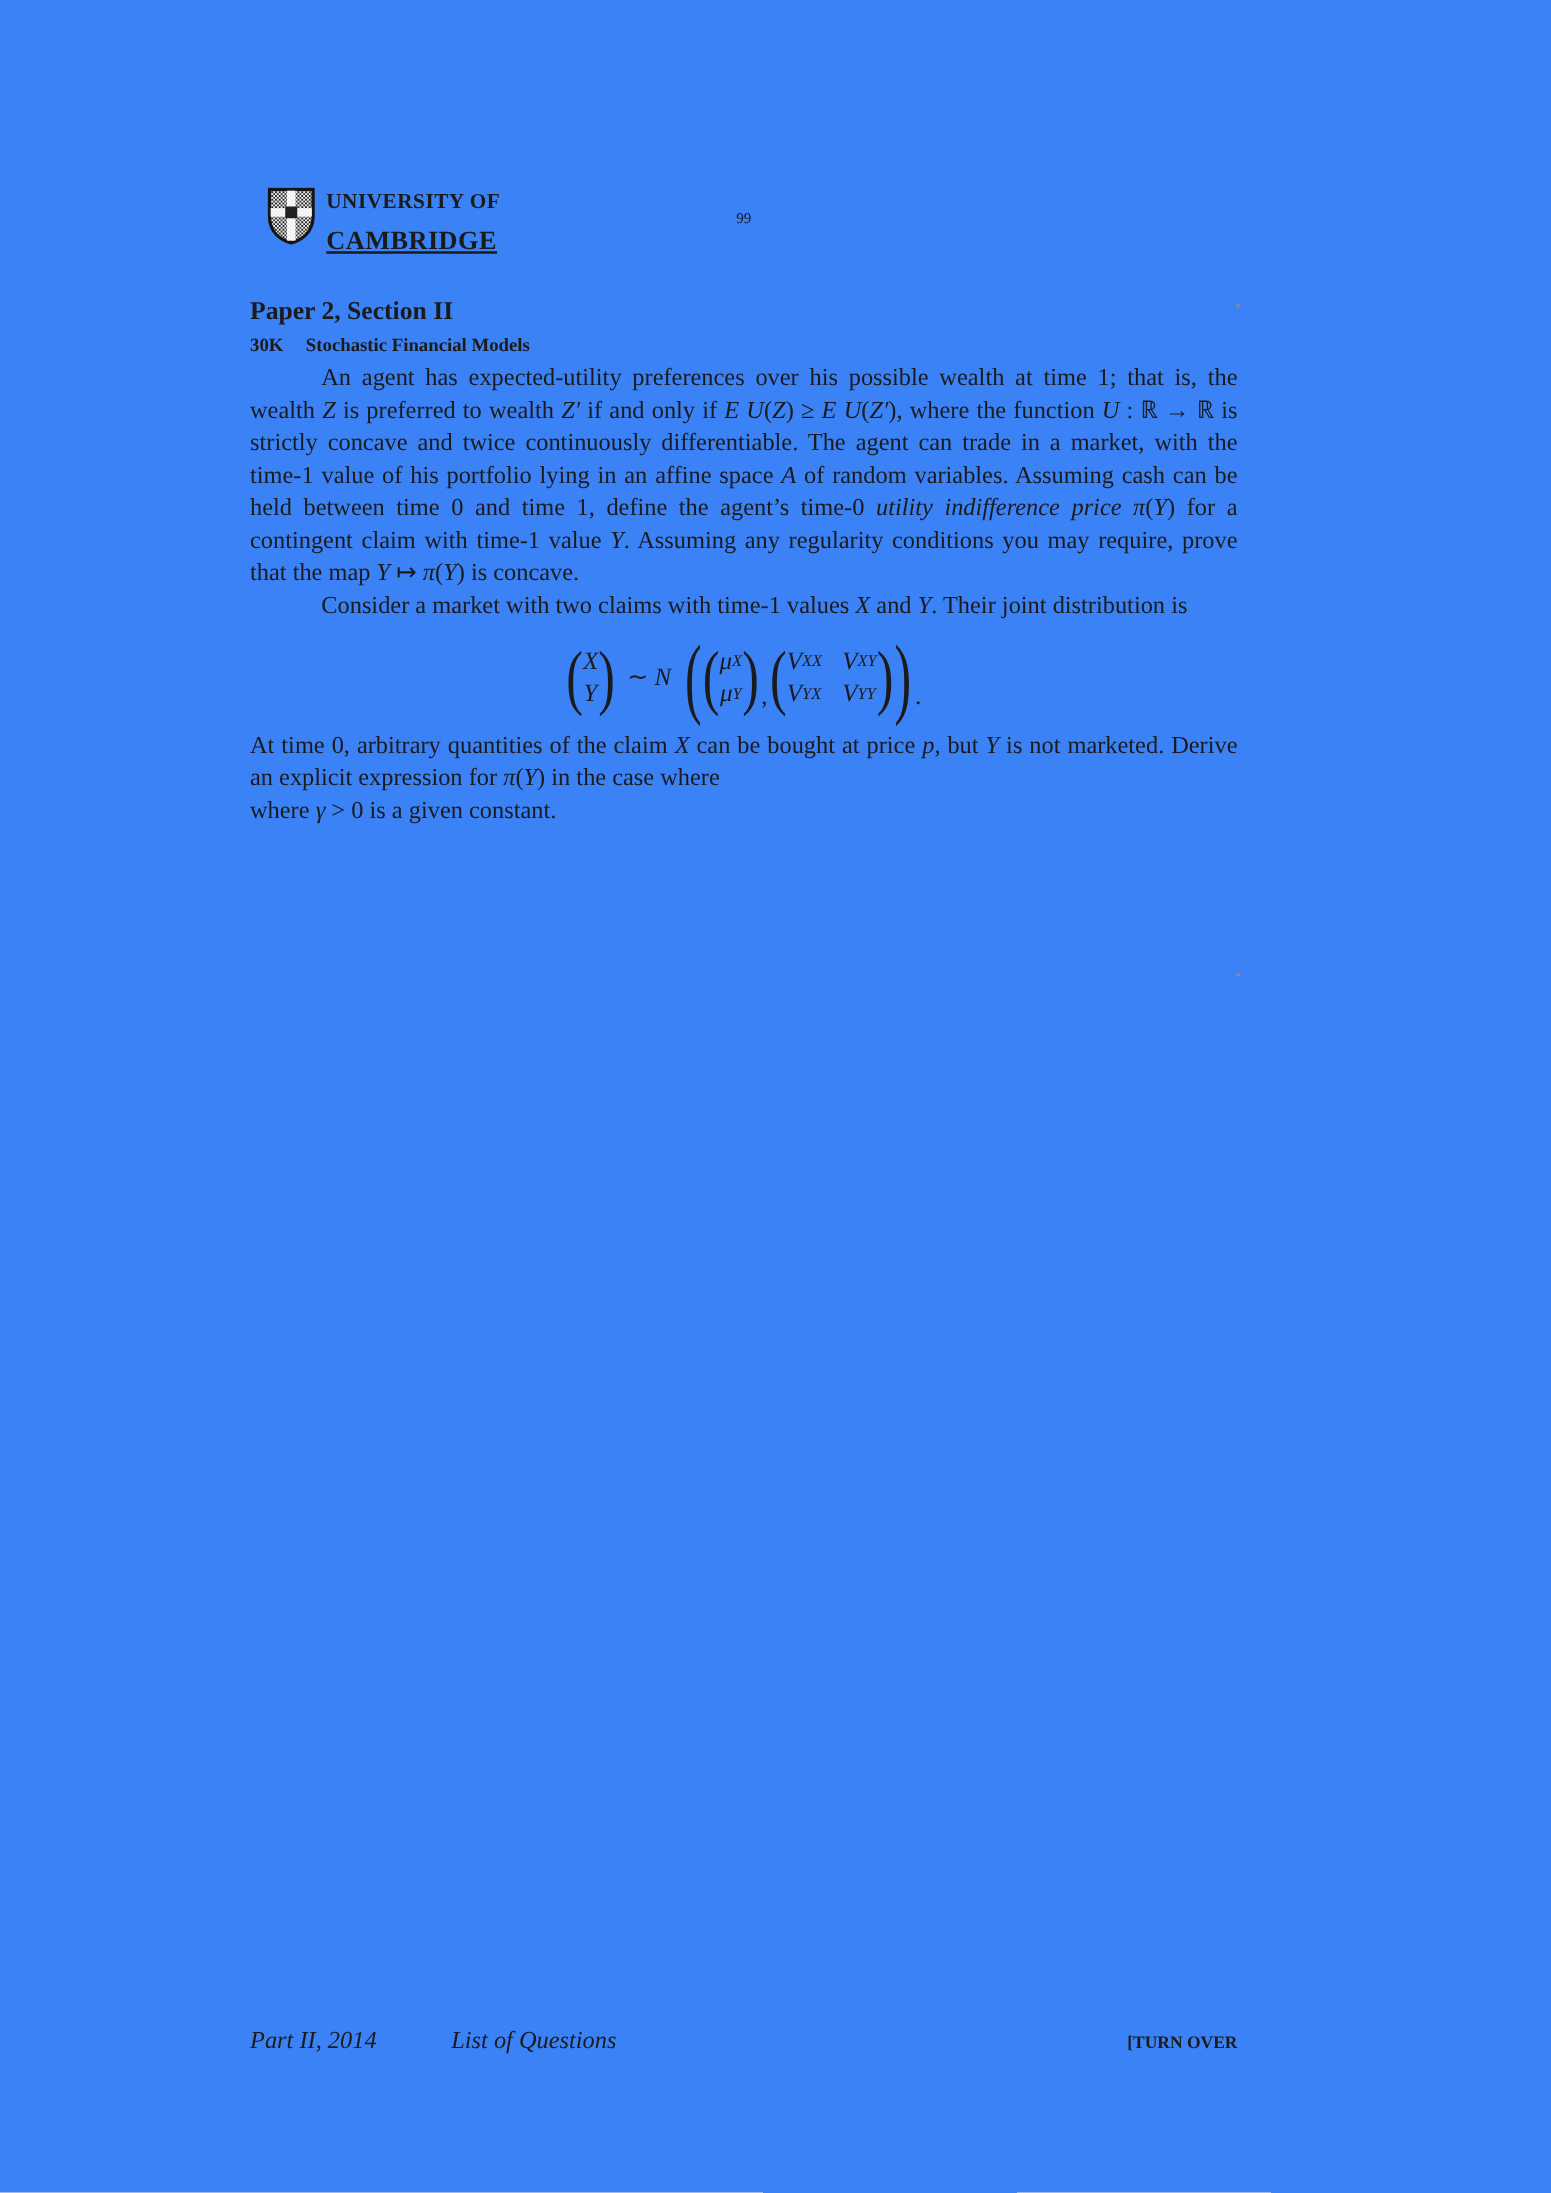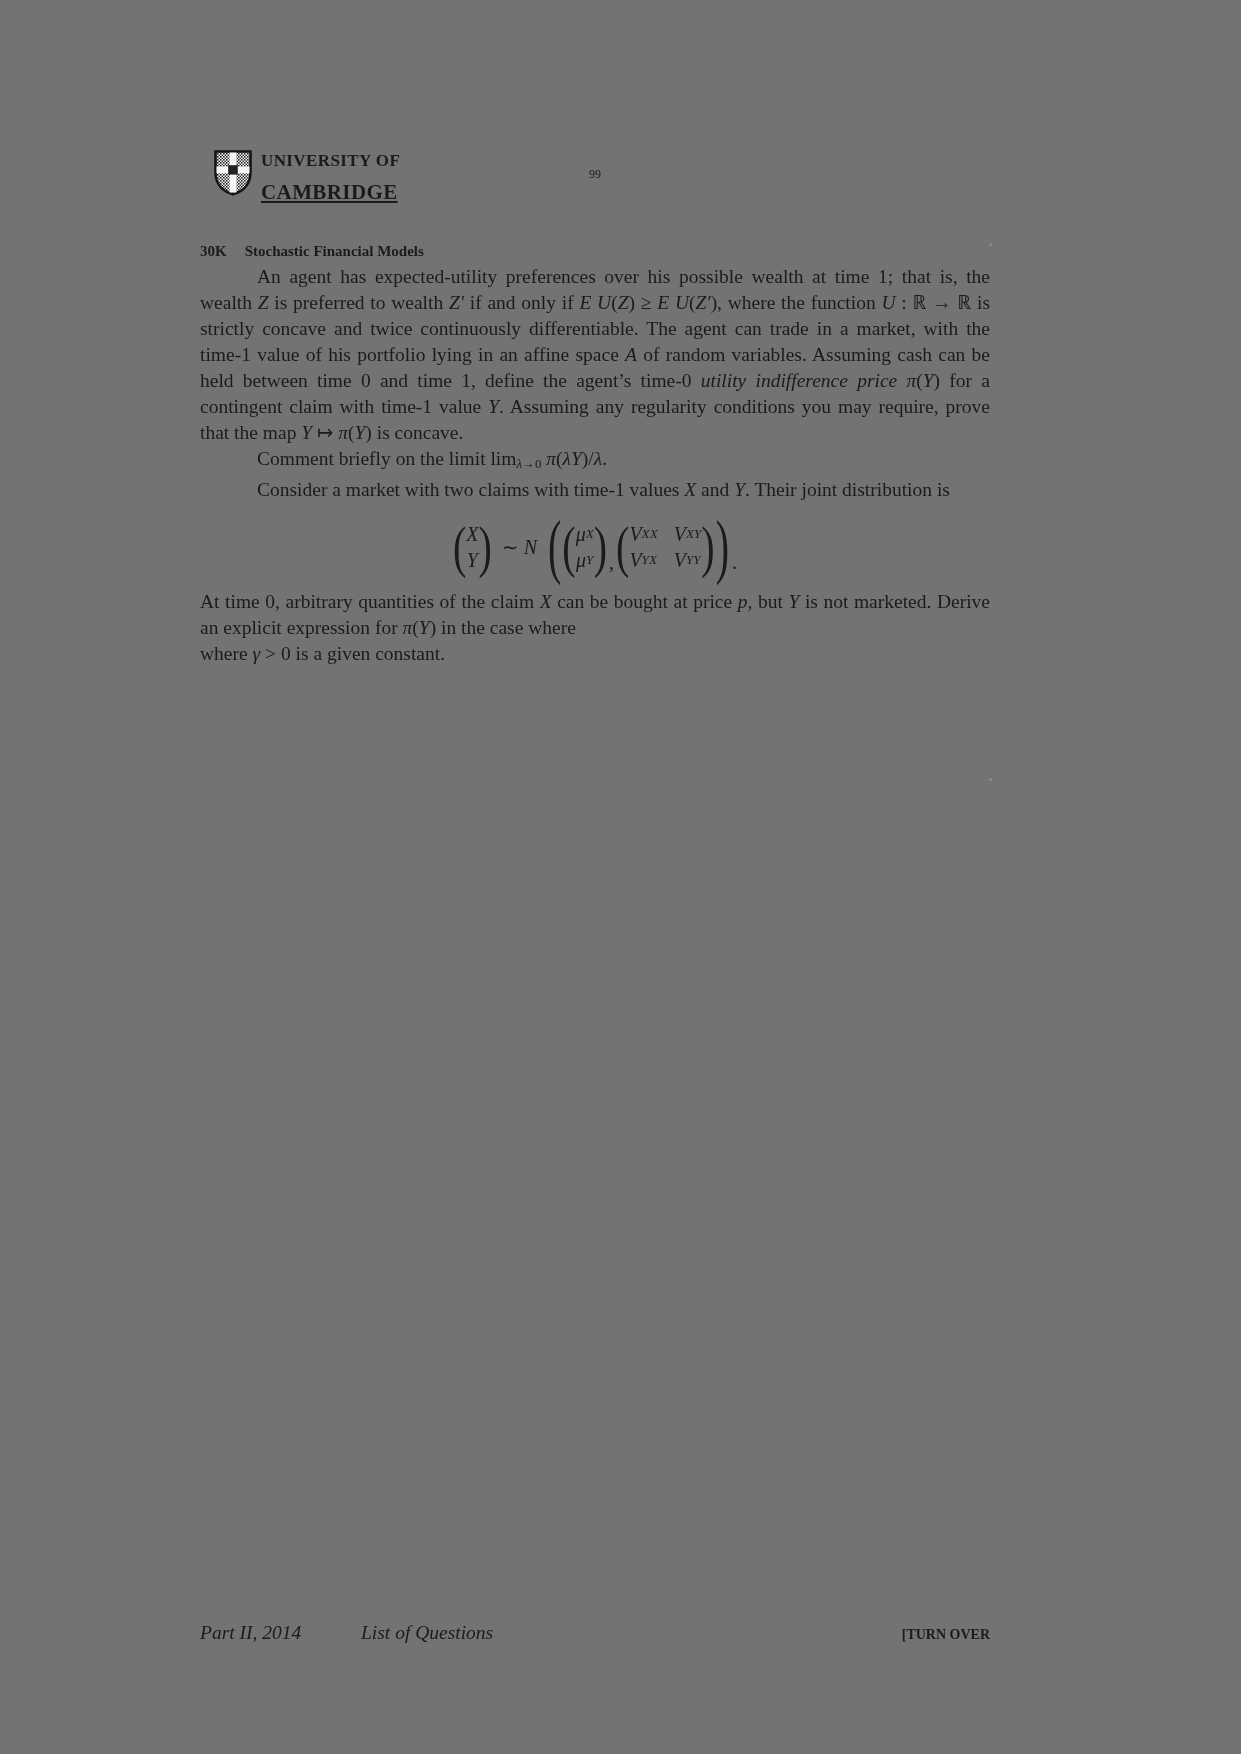--- a/index.html
+++ b/index.html
@@ -1,18 +1,18 @@
 <!DOCTYPE html>
 <html><head>
 <meta charset="utf-8">
 <style>
   html,body{margin:0;padding:0;background:#e8e8e8;}
   .page{
     position:relative; width:1241px; height:1754px; margin:0 auto;
-    background:#737373; overflow:hidden;
+    background:#3b82f6; overflow:hidden;
     font-family:"Liberation Serif", serif; color:#1b1b1b;
   }
   
   .logo-block{position:absolute; left:214px; top:150px; display:flex; align-items:flex-start; gap:9px;}
   .wordmark{display:flex; flex-direction:column; line-height:1; padding-top:2px;}
   .wordmark .l1{font-weight:bold; font-size:17px; letter-spacing:0.4px;}
   .wordmark .l2{font-weight:bold; font-size:21px; letter-spacing:0.4px; margin-top:13px;text-decoration:underline;}
   .page-number{position:absolute; left:200px; top:167px; width:790px; text-align:center; font-size:12px;}
   
   .content{position:absolute; left:200px; top:236px; width:790px; font-size:19.5px; line-height:26px;}
@@ -80,28 +80,28 @@
     <span class="wordmark">
       <span class="l1">UNIVERSITY OF</span>
       <span class="l2">CAMBRIDGE</span>
     </span>
   </div>
 
   <div class="page-number">99</div>
 
   <div class="content">
 
+    <div class="sec-head">Paper 2, Section II</div>
 
     <div class="q-head">
       <span class="code">30K</span><span>Stochastic Financial Models</span>
     </div>
 
     <p class="body indent p1"><span class="sg-r">An agent has expected-utility preferences over his possible wealth at time 1; that is, the wealth </span><span class="sg-m">Z</span><span class="sg-r"> is preferred to wealth </span><span class="sg-m">Z′</span><span class="sg-r"> if and only if </span><span class="sg-m">E U</span><span class="sg-r">(</span><span class="sg-m">Z</span><span class="sg-r">) ≥ </span><span class="sg-m">E U</span><span class="sg-r">(</span><span class="sg-m">Z′</span><span class="sg-r">), where the function </span><span class="sg-m">U</span><span class="sg-r"> : ℝ → ℝ is strictly concave and twice continuously differentiable.  The agent can trade in a market, with the time-1 value of his portfolio lying in an affine space </span><span class="sg-cal">A</span><span class="sg-r"> of random variables.  Assuming cash can be held between time 0 and time 1, define the agent’s time-0 </span><span class="sg-i">utility indifference price </span><span class="sg-m">π</span><span class="sg-r">(</span><span class="sg-m">Y</span><span class="sg-r">) for a contingent claim with time-1 value </span><span class="sg-m">Y</span><span class="sg-r">.  Assuming any regularity conditions you may require, prove that the map </span><span class="sg-m">Y</span><span class="sg-r"> ↦ </span><span class="sg-m">π</span><span class="sg-r">(</span><span class="sg-m">Y</span><span class="sg-r">) is concave.</span></p>
 
-    <p class="body indent p2"><span class="sg-r">Comment briefly on the limit lim</span><span class="sg-msub">λ</span><span class="sg-sub">→0</span><span class="sg-r"> </span><span class="sg-m">π</span><span class="sg-r">(</span><span class="sg-m">λY</span><span class="sg-r">)/</span><span class="sg-m">λ</span><span class="sg-r">.</span></p>
 
     <p class="body indent p3"><span class="sg-r">Consider a market with two claims with time-1 values </span><span class="sg-m">X</span><span class="sg-r"> and </span><span class="sg-m">Y</span><span class="sg-r">.  Their joint distribution is</span></p>
 
     <div class="formula-row">
       <span class="par pA">(</span>
       <span class="col2">
         <span>
             <span class="sg-m">X</span>
           </span>
         <span>

